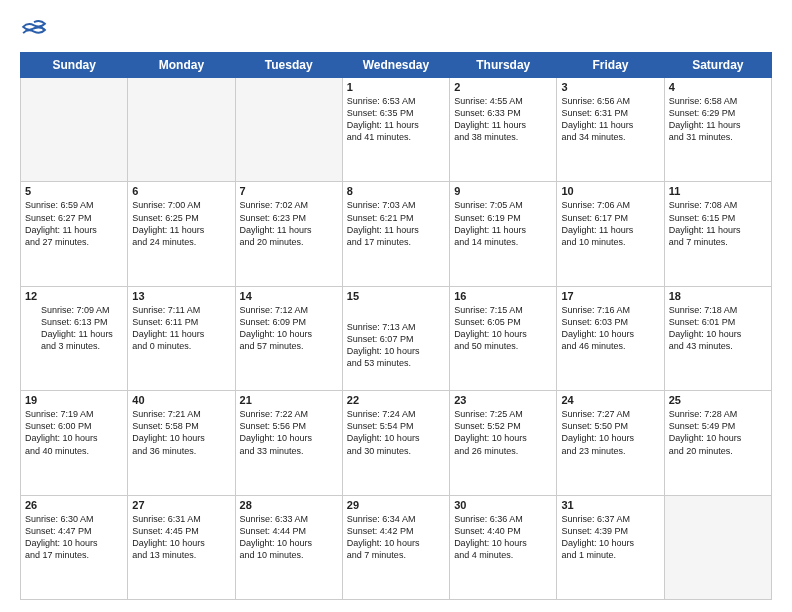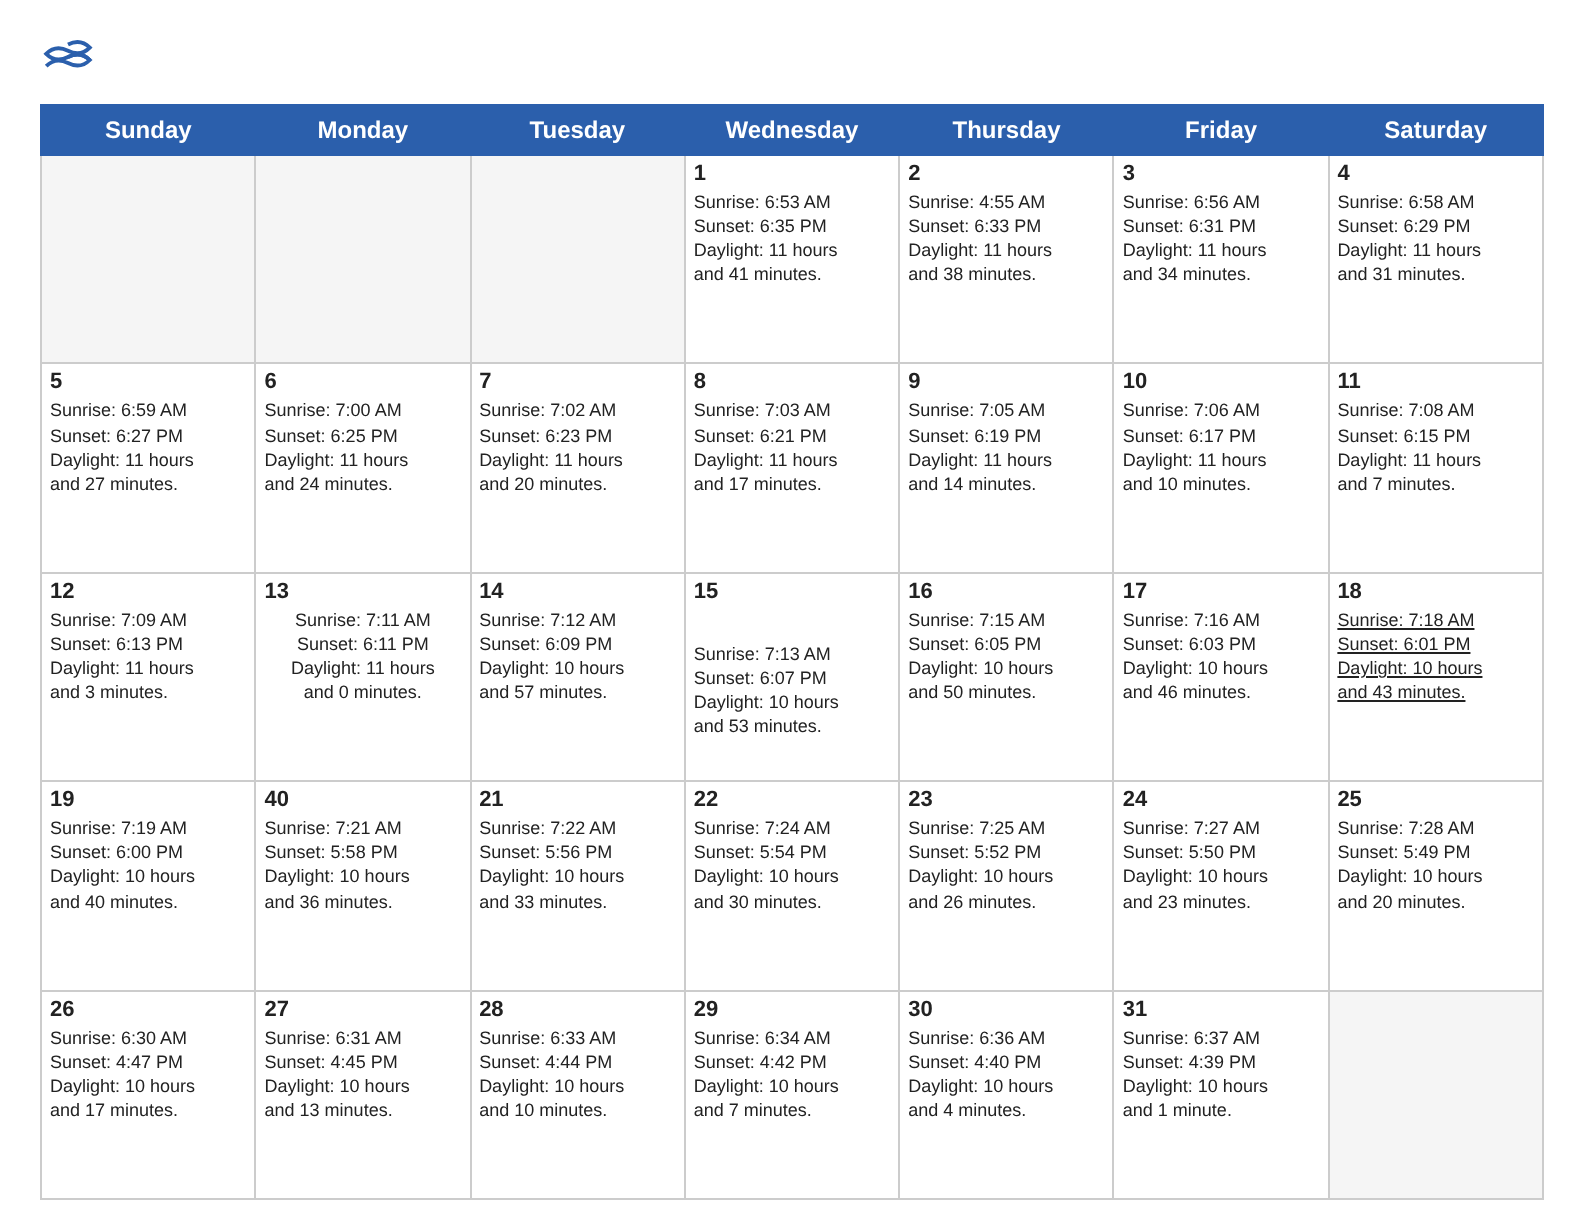--- a/index.html
+++ b/index.html
@@ -208,28 +208,28 @@
             <span class="day-num">11</span>
             <div class="cell-info" style="white-space: pre-line;">Sunrise: 7:08 AM
 Sunset: 6:15 PM
 Daylight: 11 hours
 and 7 minutes.</div>
           </td>
         </tr>
         <tr class="cal-row">
           <td>
             <span class="day-num">12</span>
-            <div class="cell-info" style="white-space: pre-line;">Sunrise: 7:09 AM
+            <div class="cell-info" style="white-space: pre-line; margin-left: 16px;">Sunrise: 7:09 AM
 Sunset: 6:13 PM
 Daylight: 11 hours
 and 3 minutes.</div>
           </td>
           <td>
             <span class="day-num">13</span>
-            <div class="cell-info" style="white-space: pre-line; text-align: center;">Sunrise: 7:11 AM
+            <div class="cell-info" style="white-space: pre-line;">Sunrise: 7:11 AM
 Sunset: 6:11 PM
 Daylight: 11 hours
 and 0 minutes.</div>
           </td>
           <td>
             <span class="day-num">14</span>
             <div class="cell-info" style="white-space: pre-line;">Sunrise: 7:12 AM
 Sunset: 6:09 PM
 Daylight: 10 hours
 and 57 minutes.</div>
@@ -250,21 +250,21 @@
           </td>
           <td>
             <span class="day-num">17</span>
             <div class="cell-info" style="white-space: pre-line;">Sunrise: 7:16 AM
 Sunset: 6:03 PM
 Daylight: 10 hours
 and 46 minutes.</div>
           </td>
           <td>
             <span class="day-num">18</span>
-            <div class="cell-info" style="white-space: pre-line; text-decoration: underline;">Sunrise: 7:18 AM
+            <div class="cell-info" style="white-space: pre-line;">Sunrise: 7:18 AM
 Sunset: 6:01 PM
 Daylight: 10 hours
 and 43 minutes.</div>
           </td>
         </tr>
         <tr class="cal-row">
           <td>
             <span class="day-num">19</span>
             <div class="cell-info" style="white-space: pre-line;">Sunrise: 7:19 AM
 Sunset: 6:00 PM

